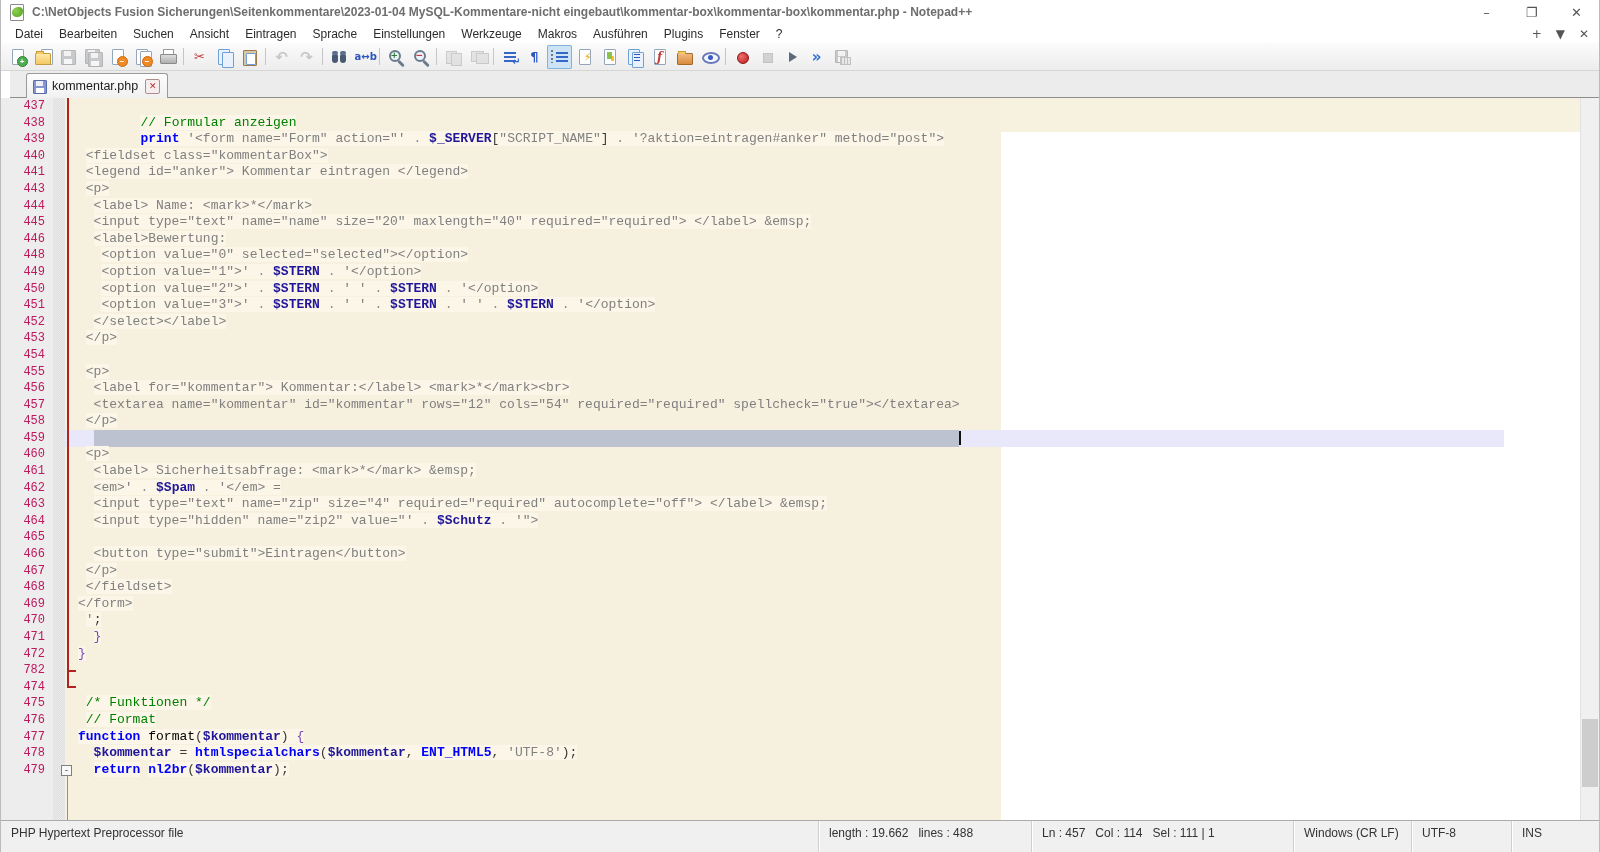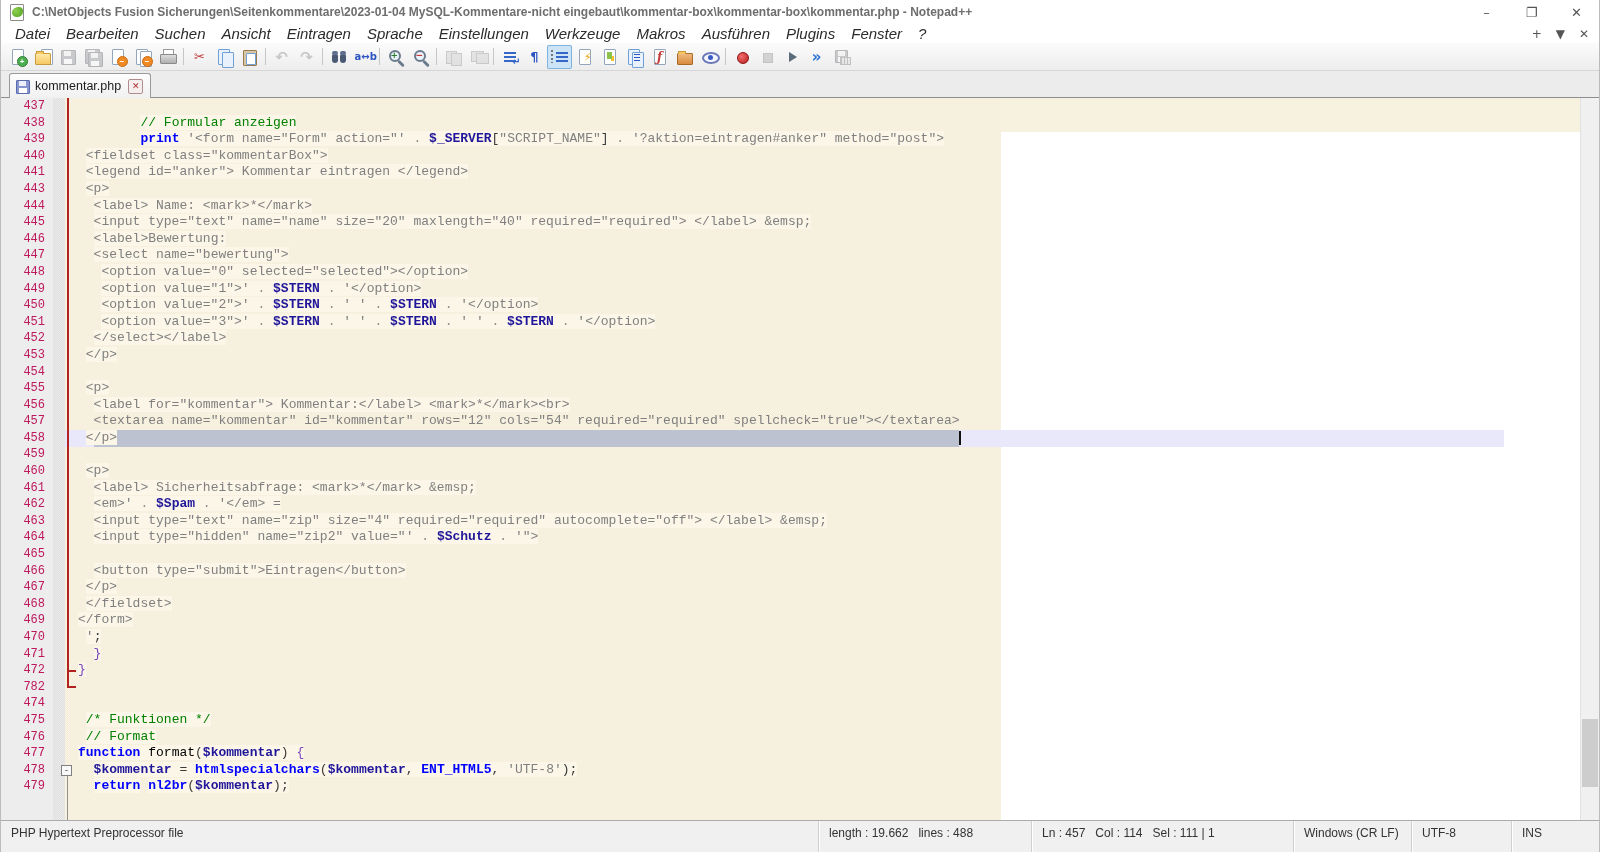--- a/index.html
+++ b/index.html
@@ -10,21 +10,21 @@
   .titlebar{height:24px;background:#fff;display:flex;align-items:center;flex:0 0 auto;}
   .appicon{width:16px;height:16px;margin:0 7px 0 8px;position:relative;flex:0 0 auto;}
   .appicon .doc{position:absolute;left:1px;top:0;width:12px;height:15px;background:#fff;border:1px solid #8a8a8a;border-radius:1px;}
   .appicon .frog{position:absolute;left:3px;top:3px;width:11px;height:10px;background:radial-gradient(circle at 35% 40%,#8fd14f,#4f9e22);border-radius:60% 40% 55% 45%;}
   .titletext{font-size:12px;color:#6e6e6e;white-space:nowrap;overflow:hidden;font-weight:bold;}
   .winbtns{margin-left:auto;display:flex;height:100%;}
   .winbtn{width:45px;height:100%;display:flex;align-items:center;justify-content:center;color:#555;font-size:13px;font-family:"DejaVu Sans",sans-serif;}
 
   
   .menubar{height:19px;background:#fff;display:flex;align-items:center;padding-left:6px;flex:0 0 auto;}
-  .menuitem{font-size:15px;color:#2b2b2b;padding:1px 8px;white-space:nowrap;font-style:italic;}
+  .menuitem{font-size:12px;color:#2b2b2b;padding:1px 8px;white-space:nowrap;}
   .menuctrl{margin-left:auto;display:flex;align-items:center;padding-right:10px;gap:14px;}
   .mbtn{color:#555;font-size:12px;font-family:"DejaVu Sans",sans-serif;}
 
   
   .toolbar{height:27px;background:linear-gradient(#fbfbfb,#ededed);border-bottom:1px solid #d6d6d6;display:flex;align-items:center;padding-left:4px;flex:0 0 auto;}
   .tbtn{width:25px;height:24px;display:flex;align-items:center;justify-content:center;flex:0 0 auto;}
   .tsep{width:1px;height:17px;background:#c6c6c6;margin:0 3px;flex:0 0 auto;}
   .ic{position:relative;width:18px;height:18px;}
   .dis{opacity:.45;filter:grayscale(.9);}
   .pressed{background:#cde3f6;box-shadow:inset 0 0 0 1px #7fb2de;border-radius:2px;}
@@ -58,21 +58,21 @@
   .vdots{position:absolute;left:0;top:2px;width:2px;height:13px;background:repeating-linear-gradient(#777 0 2px,transparent 2px 4px);}
   .mapbits{position:absolute;left:6px;top:4px;width:5px;height:7px;background:#8bc34a;box-shadow:3px 3px 0 -1px #fbc02d;}
   .eye{position:absolute;left:1px;top:4px;width:14px;height:8px;border:2px solid #6a79b8;border-radius:50%;background:#f3f6ff;}
   .pupil{position:absolute;left:7px;top:7px;width:5px;height:5px;border-radius:50%;background:#3b5bc4;}
   .dotrec{position:absolute;left:4px;top:4px;width:10px;height:10px;border-radius:50%;background:radial-gradient(circle at 35% 35%,#f26d6d,#b71c1c);border:1px solid #8e1414;}
   .sq{position:absolute;left:5px;top:5px;width:8px;height:8px;background:#ababab;border:1px solid #8a8a8a;}
   .tri{position:absolute;left:6px;top:4px;width:0;height:0;border-left:8px solid #5c6b7a;border-top:5px solid transparent;border-bottom:5px solid transparent;}
   .keys{position:absolute;right:0;bottom:1px;width:9px;height:6px;background:repeating-linear-gradient(90deg,#888 0 1px,#ddd 1px 3px);border:1px solid #888;}
 
   
-  .tabbar{height:26px;background:#ececec;border-bottom:1px solid #8e8e8e;display:flex;align-items:flex-end;padding-left:8px;flex:0 0 auto;}
+  .tabbar{height:26px;background:#ececec;border-bottom:1px solid #8e8e8e;display:flex;align-items:flex-end;padding-left:16px;flex:0 0 auto;margin-left:9px;}
   .tab{height:24px;background:linear-gradient(#fdfdfd,#f1f1f1);border:1px solid #9a9a9a;border-bottom:none;border-radius:3px 3px 0 0;
        display:flex;align-items:center;padding:0 7px 0 5px;margin-bottom:-1px;position:relative;z-index:2;}
   .tabicon{position:relative;width:15px;height:15px;margin-right:5px;}
   .tabicon .flp{left:1px;top:1px;width:12px;height:12px;}
   .tablabel{font-size:12.5px;color:#1c1c1c;margin-right:7px;white-space:nowrap;}
   .tabclose{width:13px;height:13px;border:1px solid #b08d8d;border-radius:2px;background:#f6eeee;
             color:#b03030;font:bold 9px/12px "DejaVu Sans",sans-serif;text-align:center;}
 
   
   .editor{position:relative;height:722px;background:#fff;overflow:hidden;flex:0 0 auto;}
@@ -411,24 +411,20 @@
         </div>
         <div class="line">
           <span class="ln">445</span>
           <span class="code"><span class="t-w">  </span><span class="t-s">&lt;input type="text" name="name" size="20" maxlength="40" required="required"&gt; &lt;/label&gt; &amp;emsp;</span></span>
         </div>
         <div class="line">
           <span class="ln">446</span>
           <span class="code"><span class="t-w">  </span><span class="t-s">&lt;label&gt;Bewertung:</span></span>
         </div>
         <div class="line">
-          <span class="ln">447</span>
-          <span class="code"><span class="t-w">  </span><span class="t-s">&lt;select name="bewertung"&gt;</span></span>
-        </div>
-        <div class="line">
           <span class="ln">448</span>
           <span class="code"><span class="t-w">   </span><span class="t-s">&lt;option value="0" selected="selected"&gt;&lt;/option&gt;</span></span>
         </div>
         <div class="line">
           <span class="ln">449</span>
           <span class="code"><span class="t-w">   </span><span class="t-s">&lt;option value="1"&gt;'</span><span class="t-o"> . </span><span class="t-v">$STERN</span><span class="t-o"> . </span><span class="t-s">'&lt;/option&gt;</span></span>
         </div>
         <div class="line">
           <span class="ln">450</span>
           <span class="code"><span class="t-w">   </span><span class="t-s">&lt;option value="2"&gt;'</span><span class="t-o"> . </span><span class="t-v">$STERN</span><span class="t-o"> . </span><span class="t-s">' '</span><span class="t-o"> . </span><span class="t-v">$STERN</span><span class="t-o"> . </span><span class="t-s">'&lt;/option&gt;</span></span>

